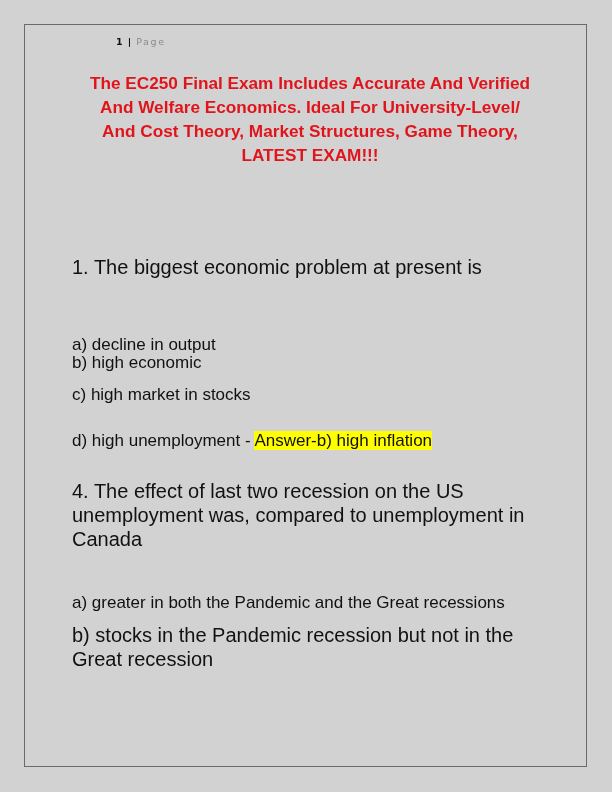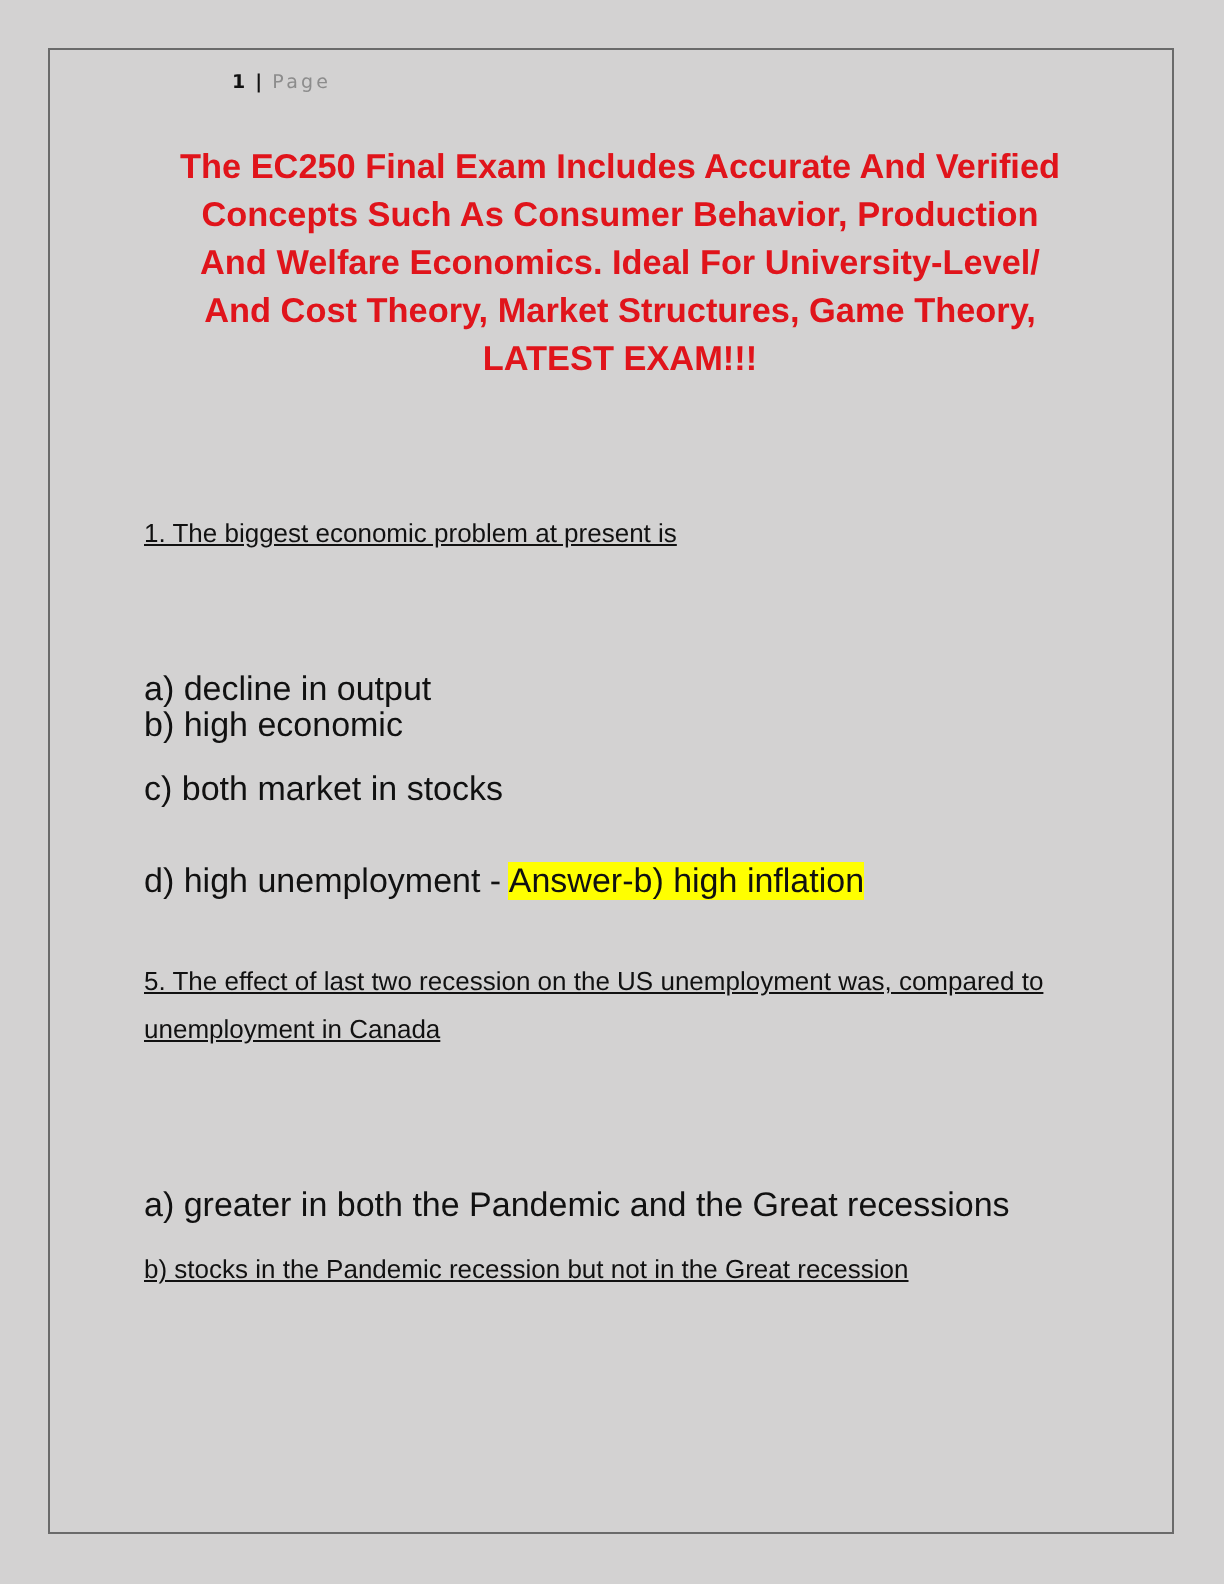--- a/index.html
+++ b/index.html
@@ -45,53 +45,51 @@
       color: #e0141b;
       font-weight: bold;
       font-size: 17.2px;
       line-height: 24px;
     }
     .body-text {
       position: absolute;
       left: 72px;
       width: 470px;
       color: #111;
-      font-size: 13px;
+      font-size: 20px;
       line-height: 24px;
-      text-decoration: underline;
     }
     .q1 { top: 255px; }
     .opt { position: absolute; left: 72px; color: #111; font-size: 17px; line-height: 24px; white-space: nowrap; }
     .highlight { background: #ffff00; }
     .q2 { top: 479px; }
   </style>
 </head>
 <body>
 
 <div class="page-frame"></div>
 
 <div class="page-header">
   <span class="num">1</span>
   <span class="sep">|</span>
   <span class="word">Page</span>
 </div>
 
 <div class="title">
   <div>The EC250 Final Exam Includes Accurate And Verified</div>
-  <div>Concepts Such As Consumer Behavior, Production</div>
   <div>And Welfare Economics. Ideal For University-Level/</div>
   <div>And Cost Theory, Market Structures, Game Theory,</div>
   <div>LATEST EXAM!!!</div>
 </div>
 
 <div class="body-text q1">1. The biggest economic problem at present is</div>
 
 <div class="opt" style="top:333px;">a) decline in output</div>
 <div class="opt" style="top:351px;">b) high economic</div>
-<div class="opt" style="top:383px;">c) both market in stocks</div>
+<div class="opt" style="top:383px;">c) high market in stocks</div>
 <div class="opt" style="top:415px;margin-top:14px;">
   <span>d) high unemployment - </span><span class="highlight">Answer-b) high inflation</span>
 </div>
 
-<div class="body-text q2">5. The effect of last two recession on the US unemployment was, compared to unemployment in Canada</div>
+<div class="body-text q2">4. The effect of last two recession on the US unemployment was, compared to unemployment in Canada</div>
 
 <div class="opt" style="top:591px;">a) greater in both the Pandemic and the Great recessions</div>
 <div class="body-text" style="top:623px;">b) stocks in the Pandemic recession but not in the Great recession</div>
 
 </body></html>

